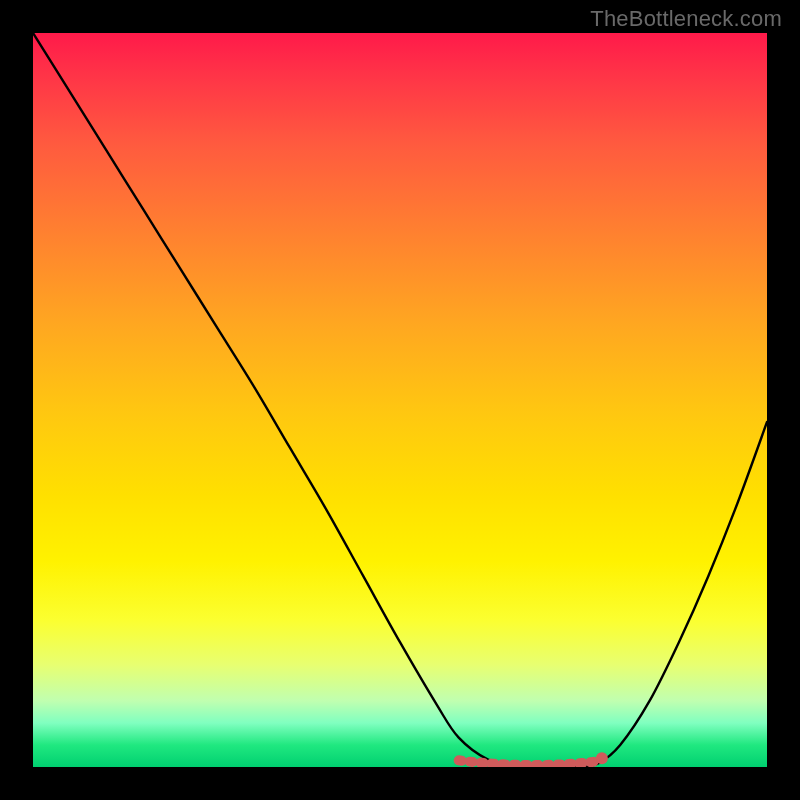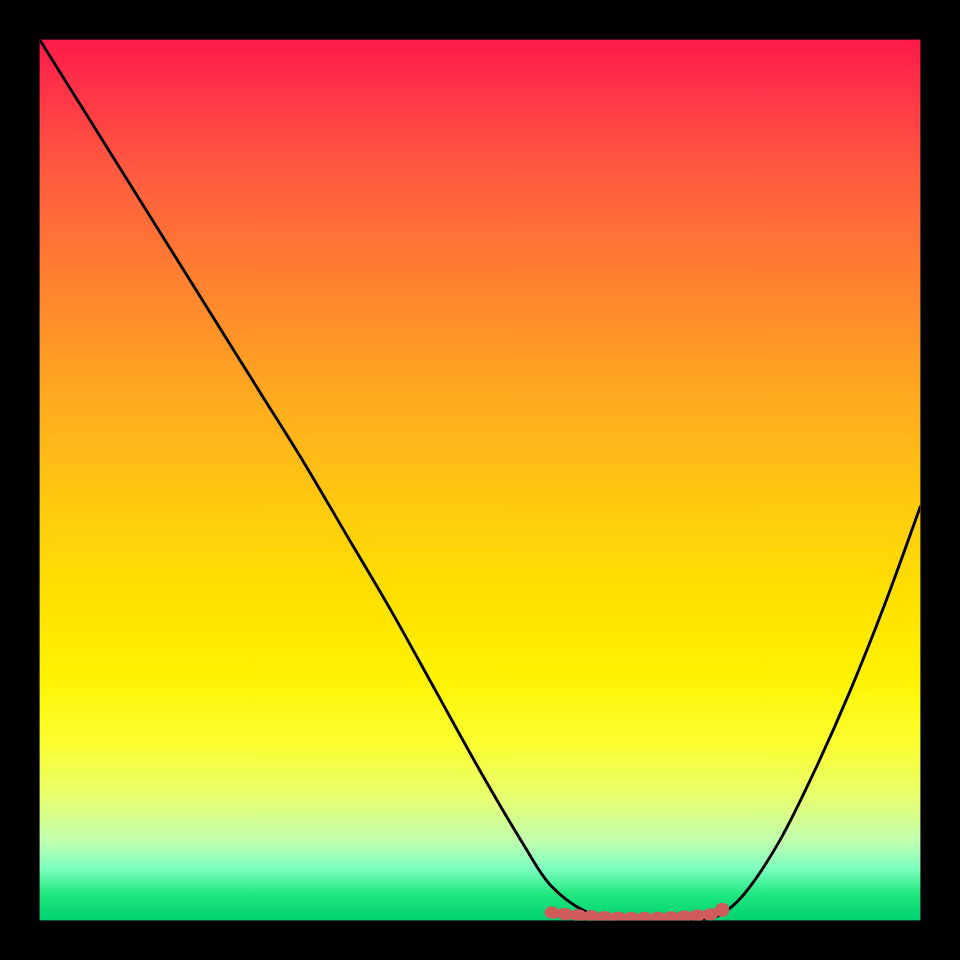--- a/index.html
+++ b/index.html
@@ -62,13 +62,14 @@
 
 <div class="container">
   <div class="plot-area"></div>
 
   <svg class="curve-svg" viewBox="0 0 734 734" preserveAspectRatio="none">
     <path id="main-curve" fill="none" stroke="#000" stroke-width="2.4" stroke-linecap="round" d="M 0 0 C 6.116666666666667 9.78666666666667 24.46666666666667 39.14666666666669 36.7 58.72000000000003 C 48.93333333333334 78.29333333333336 61.16666666666667 97.86666666666673 73.4 117.44000000000005 C 85.63333333333334 137.01333333333338 97.86666666666666 156.58666666666664 110.1 176.15999999999997 C 122.33333333333333 195.7333333333333 134.56666666666666 215.3066666666666 146.8 234.87999999999994 C 159.03333333333336 254.4533333333333 171.26666666666668 274.0266666666667 183.5 293.6 C 195.73333333333332 313.17333333333335 207.96666666666667 332.135 220.2 352.32 C 232.4333333333333 372.505 244.66666666666663 393.9133333333333 256.9 414.71 C 269.1333333333333 435.50666666666666 281.3666666666667 455.6916666666667 293.6 477.1 C 305.83333333333337 498.5083333333333 318.06666666666666 521.14 330.3 543.16 C 342.53333333333336 565.18 354.76666666666665 587.8116666666667 367 609.22 C 379.23333333333335 630.6283333333333 393.9133333333334 655.7066666666667 403.70000000000005 671.61 C 413.4866666666667 687.5133333333333 417.15666666666664 695.465 425.71999999999997 704.64 C 434.2833333333333 713.8149999999999 445.2933333333333 721.7666666666667 455.08 726.66 C 464.8666666666667 731.5533333333333 474.6533333333333 732.7766666666666 484.44 734 C 494.2266666666667 735.2233333333334 504.0133333333333 734 513.8 734 C 523.5866666666666 734 534.5966666666666 734.6116666666667 543.16 734 C 551.7233333333334 733.3883333333333 557.84 734 565.1800000000001 730.33 C 572.5200000000001 726.6600000000001 578.6366666666668 722.3783333333333 587.2 711.98 C 595.7633333333333 701.5816666666667 606.7733333333333 685.0666666666667 616.56 667.94 C 626.3466666666666 650.8133333333334 636.1333333333333 630.0166666666667 645.92 609.22 C 655.7066666666666 588.4233333333334 665.4933333333333 566.4033333333333 675.28 543.16 C 685.0666666666666 519.9166666666666 694.8533333333334 495.45 704.64 469.76 C 714.4266666666666 444.07 729.1066666666667 402.4766666666667 734 389.02000000000004"></path>
     <path id="marker-band" fill="none" stroke="#cf5b5b" stroke-width="10" stroke-linecap="round" stroke-dasharray="3 8" d="M 425.71999999999997 727.33 Q 495.45000000000005 736.33 565.1800000000001 728.33"></path>
     <circle id="marker-dot" r="6" fill="#cf5b5b" cx="568.85" cy="725.192"></circle>
   </svg>
 
+  <div class="watermark">TheBottleneck.com</div>
 </div>
 
 </body></html>

